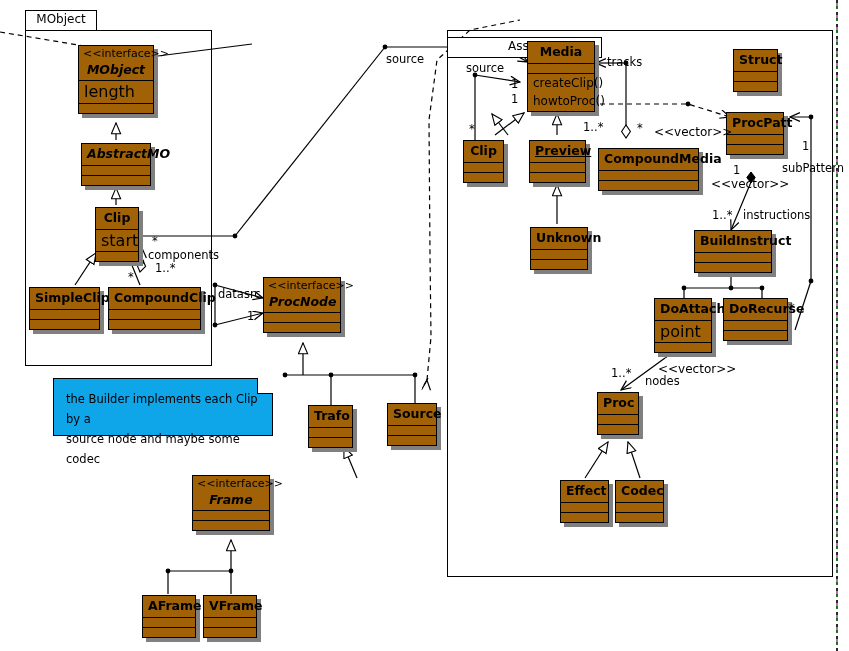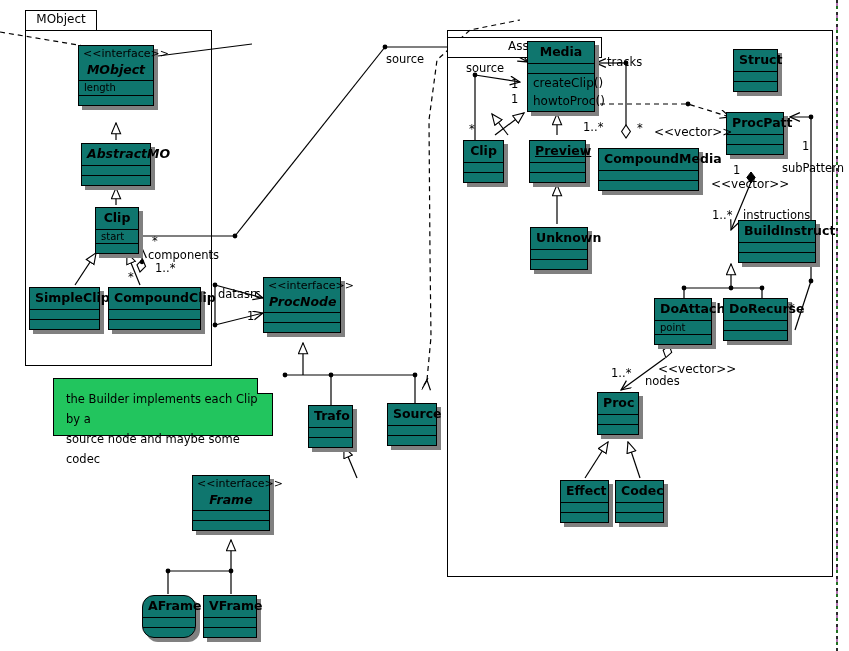--- a/index.html
+++ b/index.html
@@ -37,21 +37,21 @@
     position: absolute;
     box-sizing: border-box;
     border: 1.3px solid #000;
     background: transparent;
     z-index: 1;
   }
   
   .cls {
     position: absolute;
     box-sizing: border-box;
-    background: #0f766e;
+    background: #a16207;
     border: 1.2px solid #000;
     box-shadow: 4px 4px 0 0 #808080;
     z-index: 5;
   }
   .cls .stereo {
     font-size: 11px;
     text-align: center;
     color: #000;
     padding: 1px 4px 0 4px;
     line-height: 1.15;
@@ -69,40 +69,40 @@
   .cls.iface .nm { font-style: italic; }
   .cls.abstract .nm { font-style: italic; }
   .cls .hdr {
     border-bottom: 1.2px solid #000;
     padding-top: 1px;
     padding-bottom: 1px;
   }
   .cls .sect {
     border-bottom: 1.2px solid #000;
     min-height: 9px;
-    font-size: 10px;
+    font-size: 16px;
     color: #000;
     padding: 0px 5px;
     line-height: 1.35;
     white-space: nowrap;
   }
   .cls .sect.last { border-bottom: none; }
   .cls .sect.empty { min-height: 9px; }
   .cls .op {
     font-size: 12px;
     color: #000;
     padding: 1px 5px;
     line-height: 1.4;
     white-space: nowrap;
   }
   
   .note {
     position: absolute;
     box-sizing: border-box;
-    background: #22c55e;
+    background: #0ea5e9;
     border: 1.2px solid #000;
     z-index: 5;
     font-size: 11.5px;
     color: #000;
     padding: 10px 12px 6px 12px;
     line-height: 1.75;
   }
   .note .fold {
     position: absolute;
     right: -1px; top: -1px;
@@ -349,21 +349,21 @@
 
   <div class="cls iface" style="left:192px; top:475px; width:78px;">
     <div class="hdr">
       <div class="stereo">&lt;&lt;interface&gt;&gt;</div>
       <div class="nm">Frame</div>
     </div>
     <div class="sect empty"></div>
     <div class="sect last empty"></div>
   </div>
 
-  <div class="cls" style="left:142px; top:595px; width:54px;border-radius:12px;">
+  <div class="cls" style="left:142px; top:595px; width:54px;">
     <div class="hdr">
       <div class="nm">AFrame</div>
     </div>
     <div class="sect empty"></div>
     <div class="sect last empty"></div>
   </div>
 
   <div class="cls" style="left:203px; top:595px; width:54px;">
     <div class="hdr">
       <div class="nm">VFrame</div>
@@ -422,21 +422,21 @@
   </div>
 
   <div class="cls" style="left:726px; top:112px; width:58px;">
     <div class="hdr">
       <div class="nm">ProcPatt</div>
     </div>
     <div class="sect empty"></div>
     <div class="sect last empty"></div>
   </div>
 
-  <div class="cls" style="left:694px; top:220px; width:78px;margin-left:44px;">
+  <div class="cls" style="left:694px; top:230px; width:78px;">
     <div class="hdr">
       <div class="nm">BuildInstruct</div>
     </div>
     <div class="sect empty"></div>
     <div class="sect last empty"></div>
   </div>
 
   <div class="cls" style="left:654px; top:298px; width:58px;">
     <div class="hdr">
       <div class="nm">DoAttach</div>

